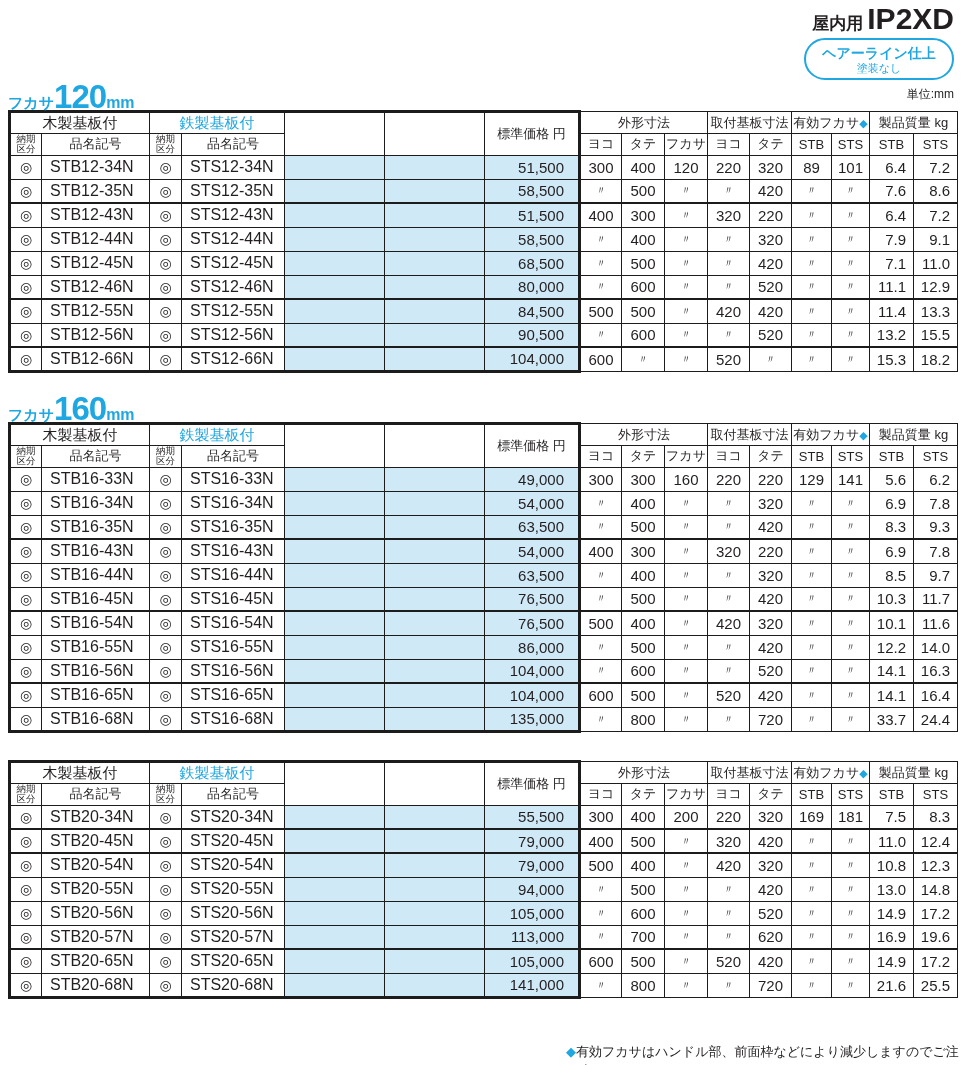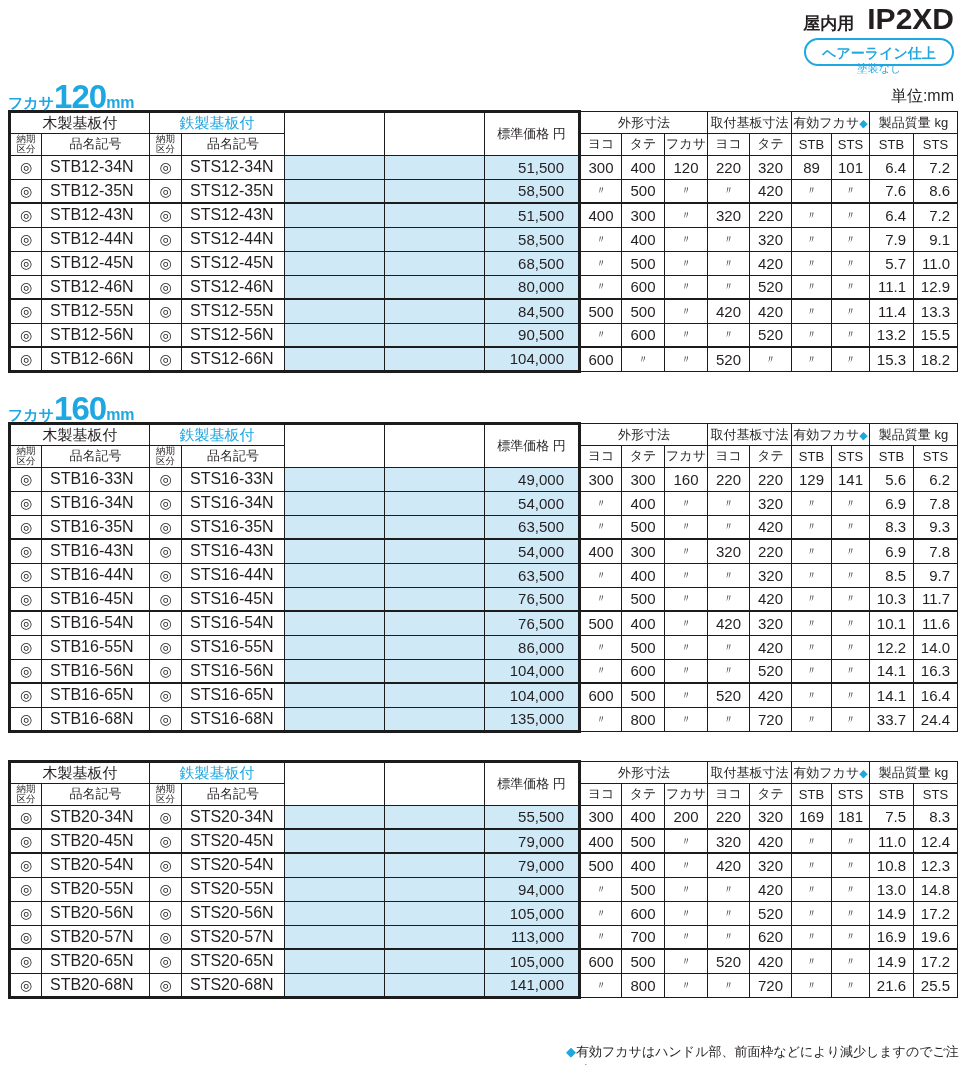--- a/index.html
+++ b/index.html
@@ -10,31 +10,31 @@
   }
   *{box-sizing:border-box;}
   html,body{margin:0;padding:0;background:#fff;}
   body{
     width:964px;height:1065px;
     font-family:"Liberation Sans","DejaVu Sans",sans-serif;
     color:var(--ink);
     position:relative;overflow:hidden;
   }
   
-  .brand-line{position:absolute;top:2px;right:10px;display:flex;align-items:baseline;gap:13px;}
+  .brand-line{position:absolute;top:2px;right:10px;display:flex;align-items:baseline;gap:4px;}
   .brand-usage{font-size:17px;font-weight:bold;}
   .brand-rating{font-size:30px;font-weight:bold;letter-spacing:0px;}
   .pill{
-    position:absolute;top:38px;right:10px;width:150px;height:28px;
+    position:absolute;top:38px;right:10px;width:150px;height:42px;
     border:2px solid var(--accent);border-radius:22px;
     color:var(--accent);text-align:center;padding-top:5px;
   }
   .pill-line1{font-size:14px;font-weight:bold;line-height:17px;}
   .pill-line2{font-size:11px;line-height:13px;}
-  .unit-label{position:absolute;top:86px;right:10px;font-size:16px;}
+  .unit-label{position:absolute;top:86px;right:10px;font-size:12px;}
 
   
   .section{position:absolute;left:8px;width:942px;}
   .section-title{height:26px;line-height:26px;color:var(--accent);white-space:nowrap;}
   .st-prefix{font-size:15px;font-weight:bold;vertical-align:baseline;}
   .st-num{font-size:33px;font-weight:bold;letter-spacing:-1px;vertical-align:baseline;}
   .st-unit{font-size:16px;font-weight:bold;vertical-align:baseline;}
 
   
   table{border-collapse:collapse;table-layout:fixed;width:948px;}
@@ -214,21 +214,21 @@
           <td class="fill lb"></td>
           <td class="fill lb"></td>
           <td class="price fill lb lb-right">68,500</td>
           <td class="ditto">〃</td>
           <td class="num">500</td>
           <td class="ditto">〃</td>
           <td class="ditto">〃</td>
           <td class="num">420</td>
           <td class="ditto">〃</td>
           <td class="ditto">〃</td>
-          <td class="wt">5.7</td>
+          <td class="wt">7.1</td>
           <td class="wt">11.0</td>
         </tr>
         <tr>
           <td class="mark lb lb-left">◎</td>
           <td class="code lb">STB12-46N</td>
           <td class="mark lb">◎</td>
           <td class="code lb">STS12-46N</td>
           <td class="fill lb"></td>
           <td class="fill lb"></td>
           <td class="price fill lb lb-right">80,000</td>

